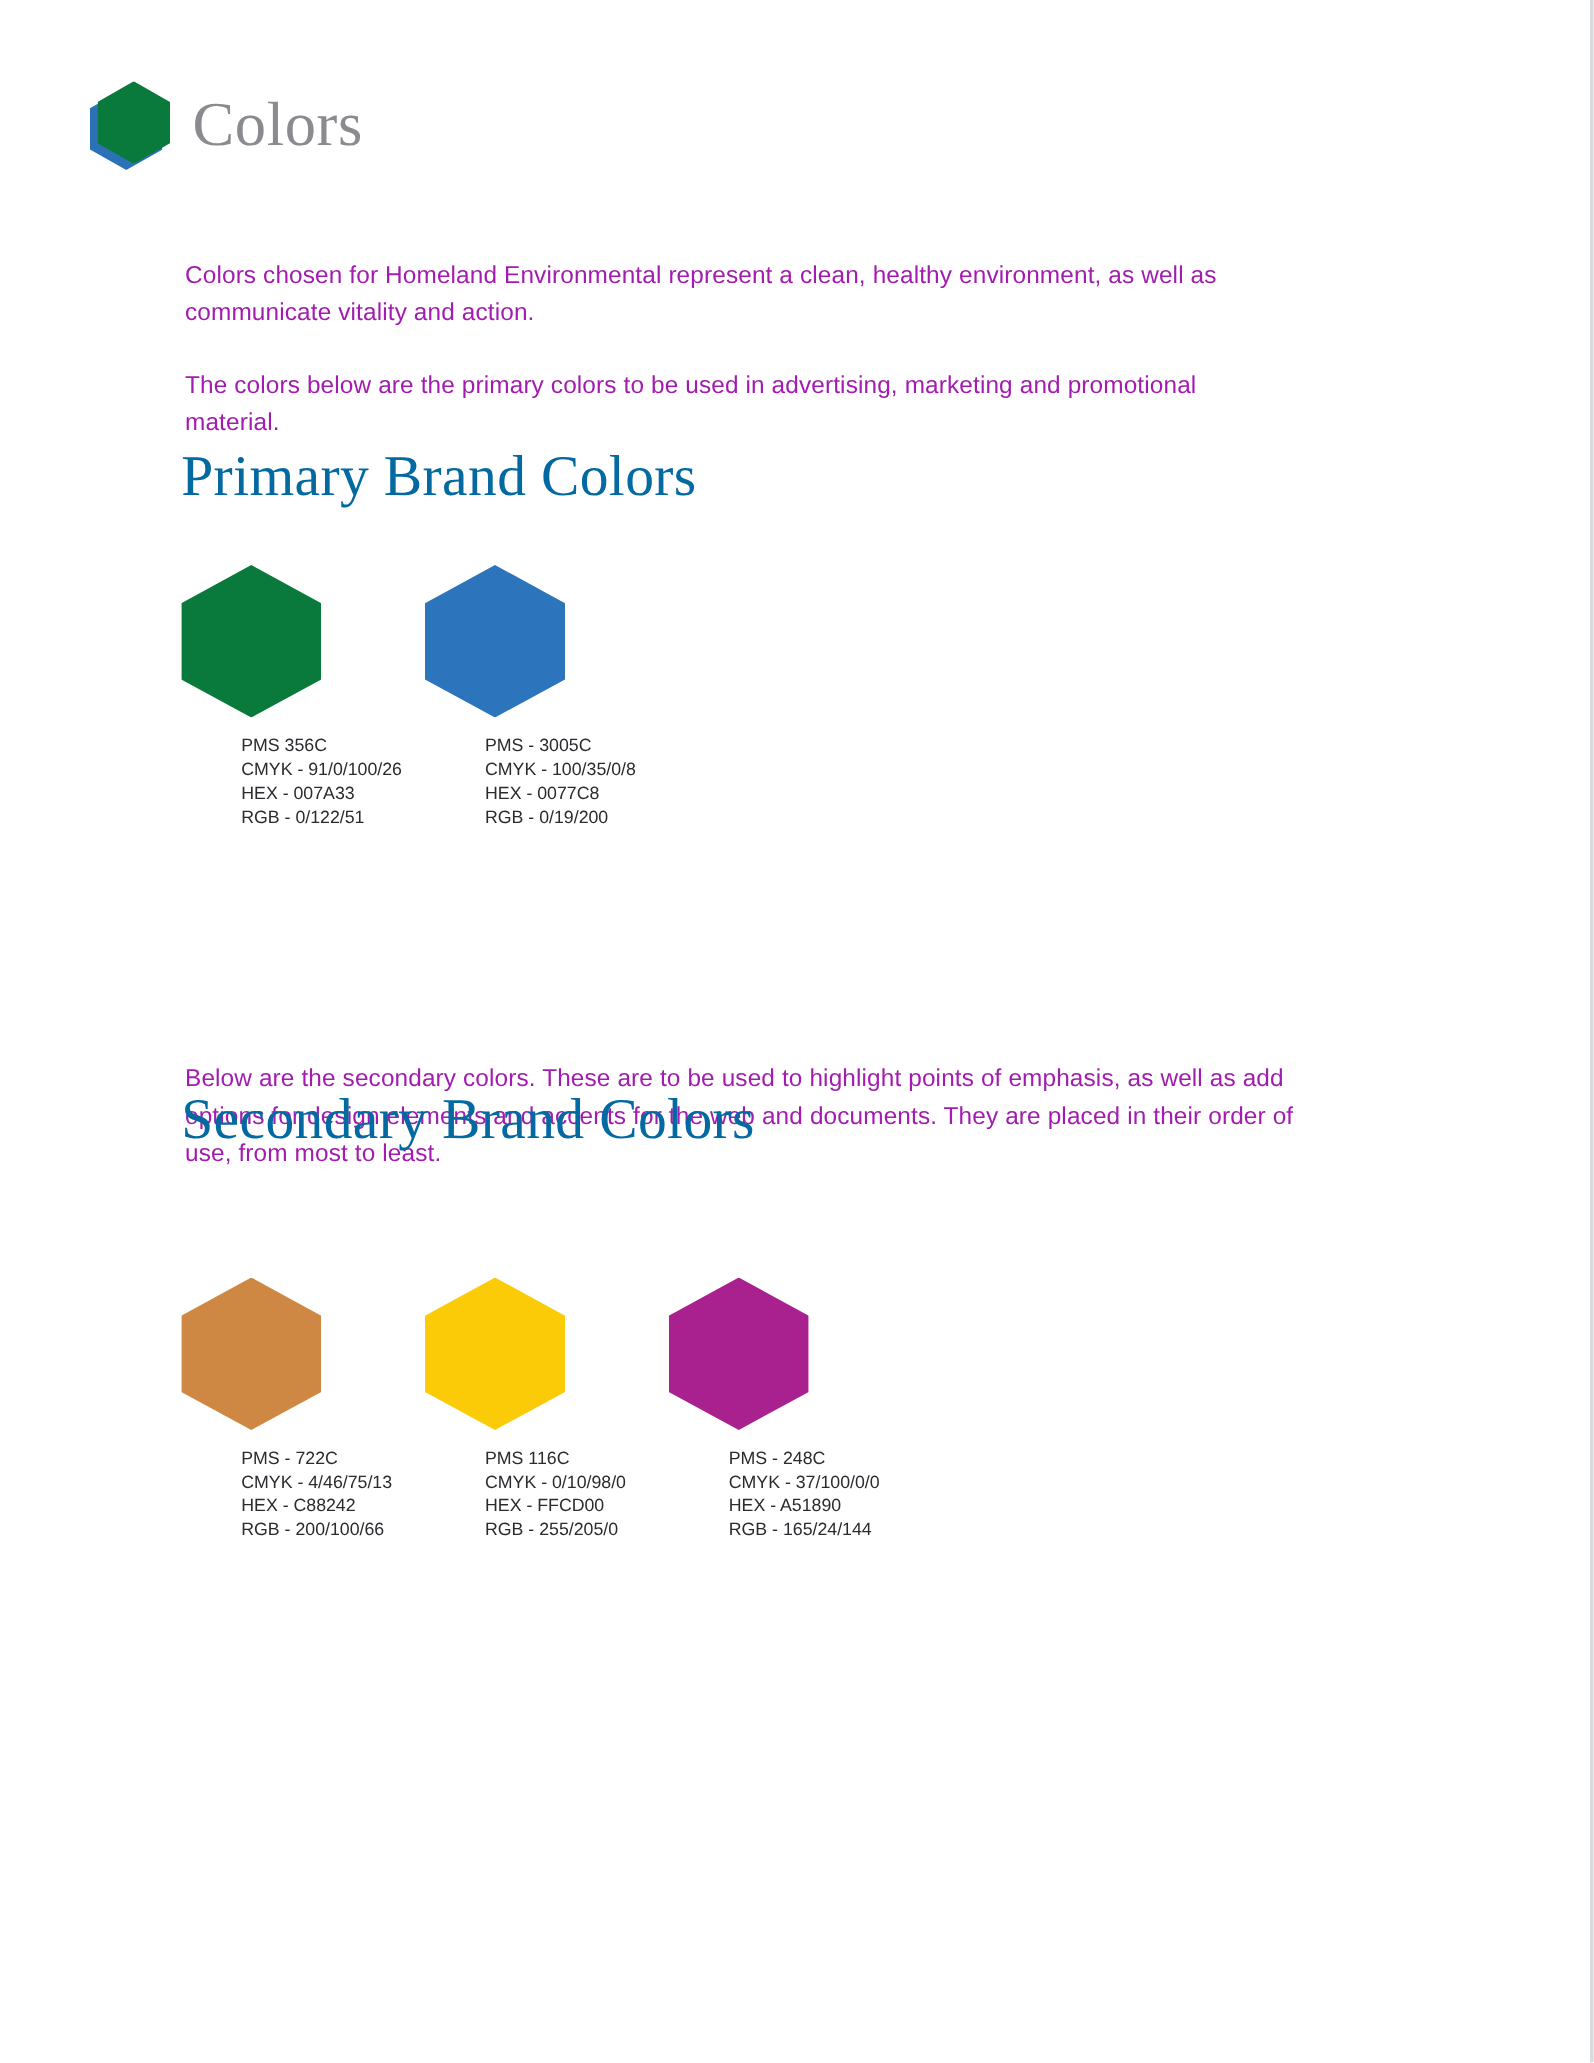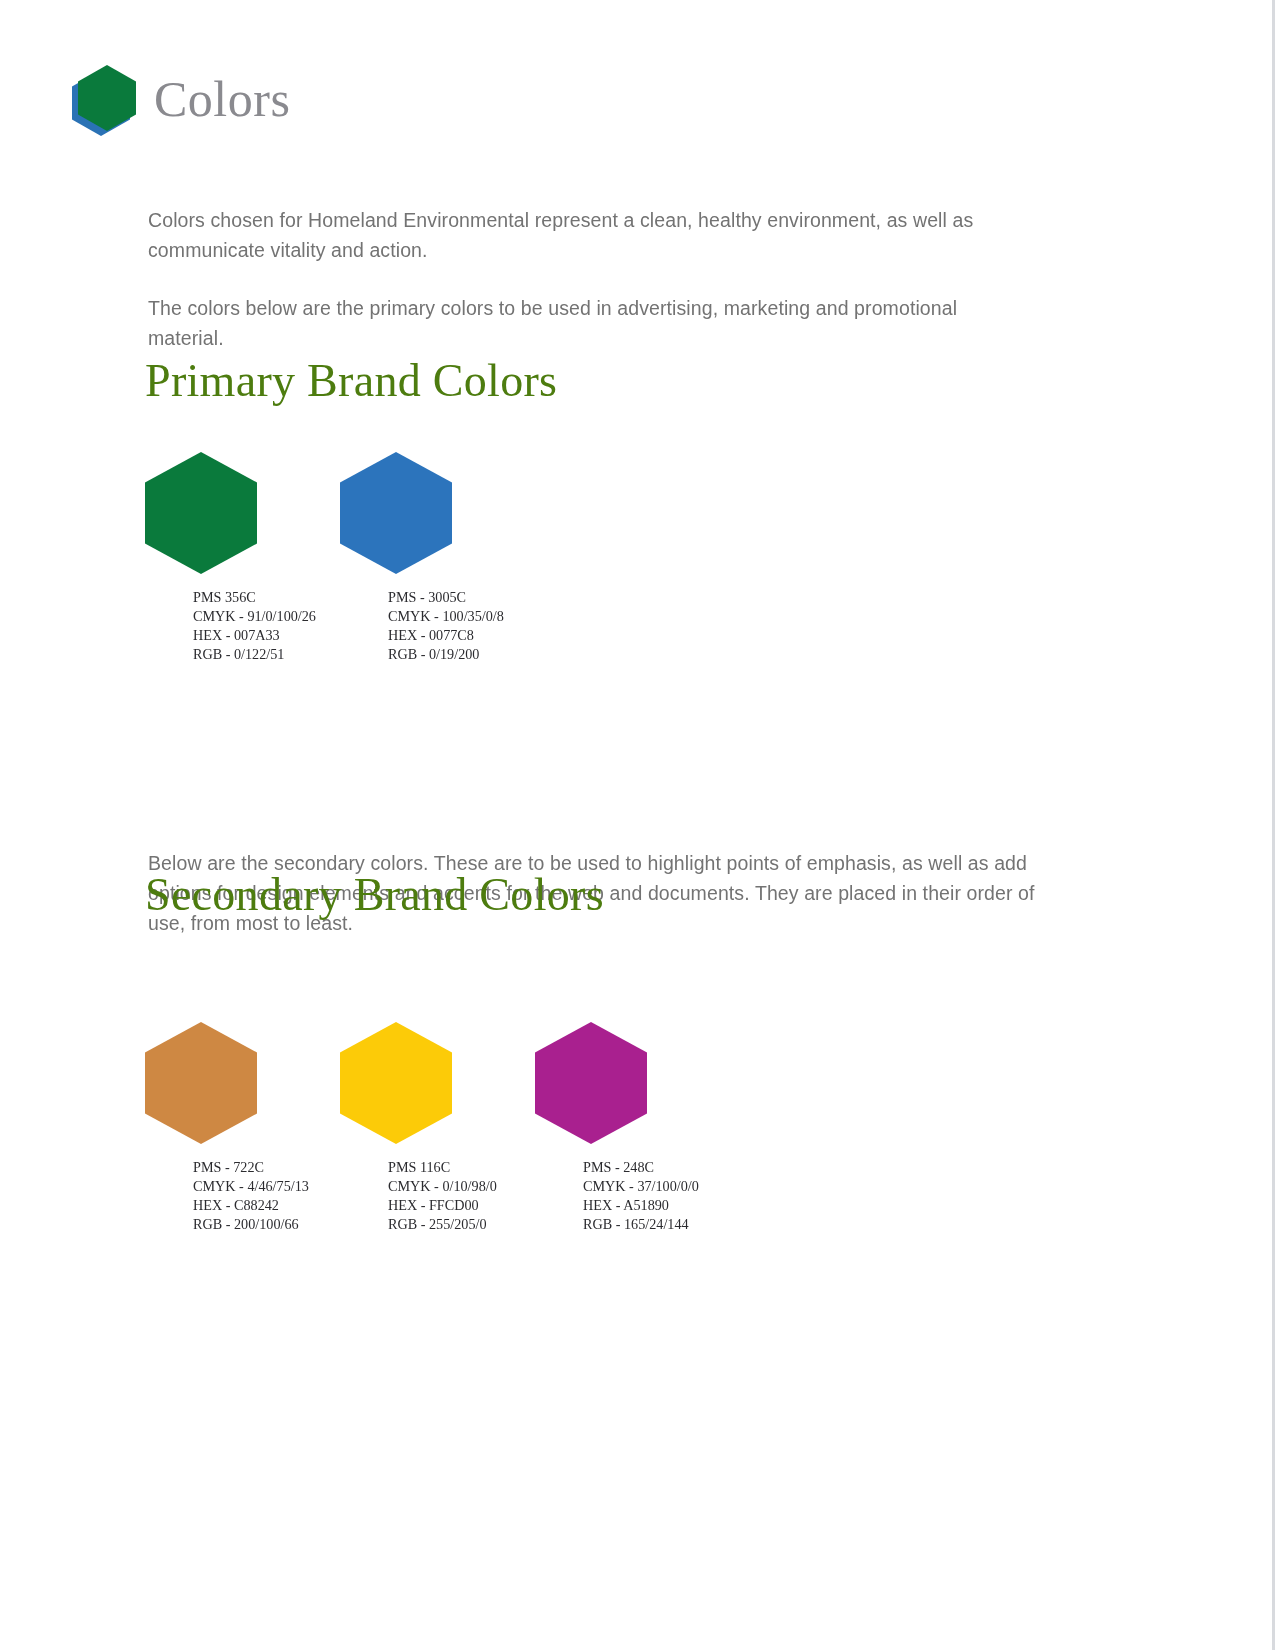--- a/index.html
+++ b/index.html
@@ -75,33 +75,33 @@
   .intro-block {
     position: absolute;
     left: 148px;
     top: 205px;
     width: 890px;
   }
   .para {
     font-family: "Liberation Sans", sans-serif;
     font-size: 19.5px;
     line-height: 30px;
-    color: #737373;
+    color: #a21caf;
     letter-spacing: 0.1px;
     margin: 0 0 28px 0;
     font-weight: 300;
   }
   .para:last-child { margin-bottom: 0; }
 
   
   .section-heading {
     font-family: "Liberation Serif", serif;
     font-size: 46px;
     font-weight: 400;
-    color: #4d7c0f;
+    color: #0369a1;
     letter-spacing: 0.3px;
     line-height: 1;
     margin: 0;
   }
   .heading-primary {
     position: absolute;
     left: 145px;
     top: 358px;
   }
   .heading-secondary {
@@ -127,21 +127,21 @@
   }
   .swatch-shape {
     width: 112px;
     height: 122px;
     clip-path: polygon(50% 0%, 100% 25%, 100% 75%, 50% 100%, 0% 75%, 0% 25%);
     margin-left: 0px;
   }
   .swatch-info {
     margin-top: 14px;
     margin-left: 48px;
-    font-family: Liberation Serif, serif;
+    font-family: Liberation Sans, sans-serif;
     font-size: 14.2px;
     line-height: 19px;
     color: #2b2b2f;
     font-weight: 300;
     white-space: nowrap;
   }
   .swatch-info span { display: block; }
 
   
   .secondary-intro {

